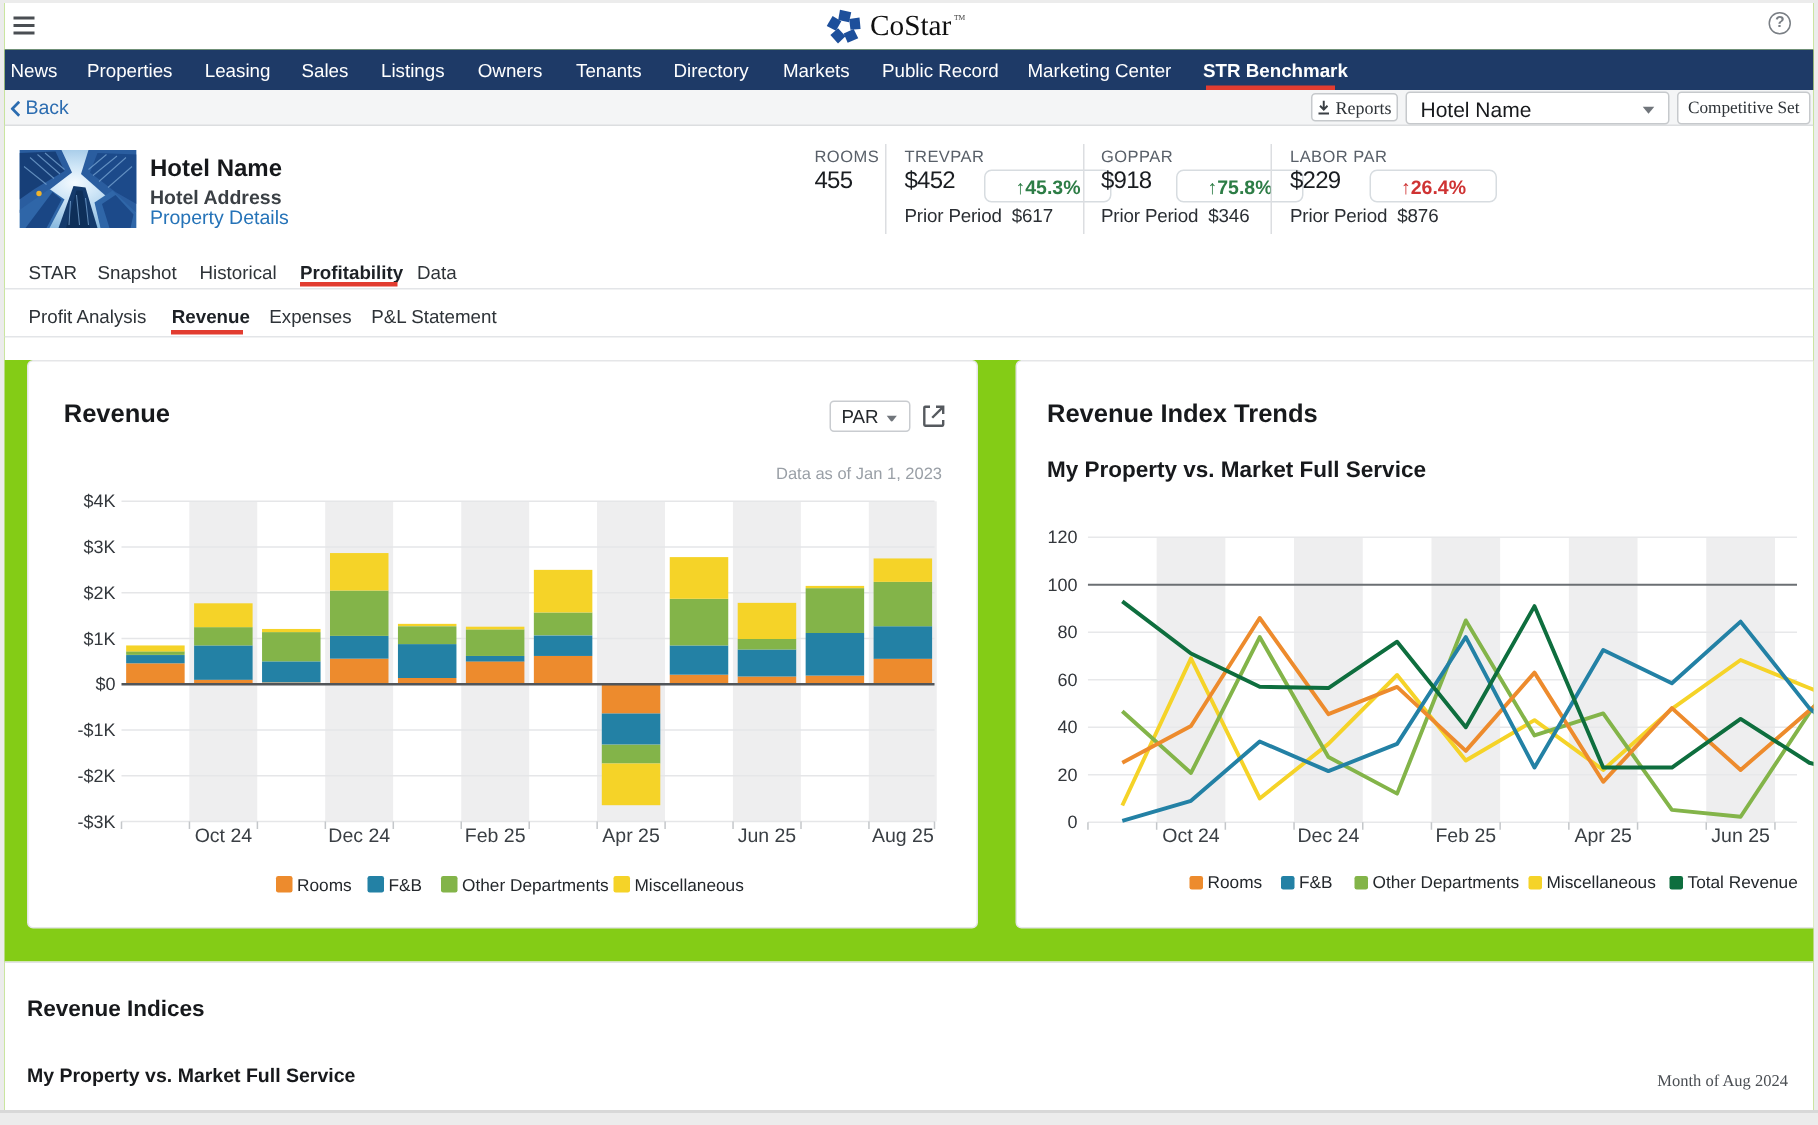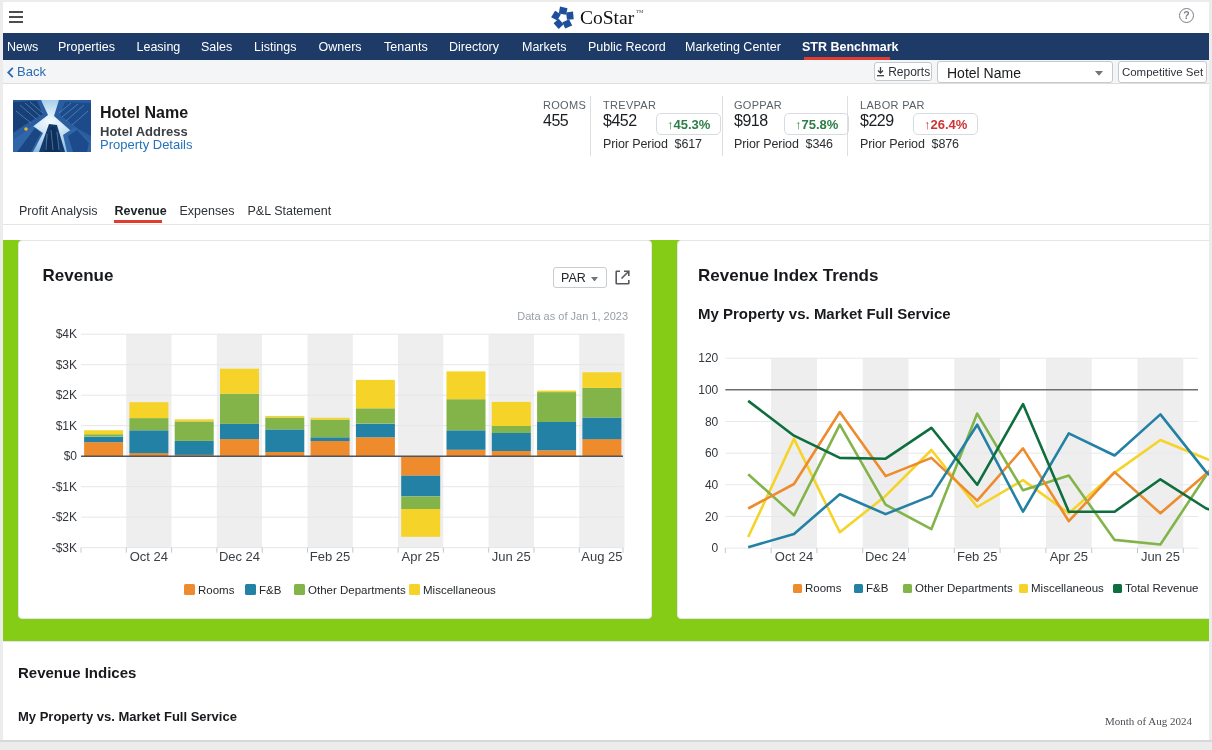--- a/index.html
+++ b/index.html
@@ -10,32 +10,32 @@
 .burger { position:absolute; left:6px; top:9px; width:14px; height:12px; }
 .burger div { height:2px; background:#4a4e53; margin-bottom:3px; }
 .logo { position:absolute; left:0; right:0; top:0; height:31px; text-align:center; }
 .help { position:absolute; right:15px; top:6px; width:15px; height:15px; border:1.4px solid #7a7f85; border-radius:50%; color:#7a7f85; font-size:10.5px; line-height:13px; text-align:center; font-weight:700; }
 .nav { position:absolute; left:0; top:31px; width:1206px; height:27px; background:#1e3a67; color:#fff; font-size:12.5px; }
 .nav span { position:absolute; top:7px; white-space:nowrap; }
 .strb { font-weight:700; }
 .strunder { position:absolute; left:801px; top:24px; width:86px; height:3px; background:#e23c30; }
 .backbar { position:absolute; left:0; top:58px; width:1206px; height:24px; background:#f4f5f6; border-bottom:1px solid #dcdee0; }
 .back { position:absolute; left:4px; top:4px; color:#2b6cb0; font-size:13px; }
-.btn { position:absolute; top:2px; height:19px; background:#fff; border:1px solid #c6c9cc; border-radius:3px; font-size:12.5px; color:#2e3338; text-align:center; }
+.btn { position:absolute; top:2px; height:19px; background:#fff; border:1px solid #c6c9cc; border-radius:3px; font-size:12.5px; color:#2e3338; text-align:center;font-family:Liberation Serif, serif; }
 .sel { position:absolute; top:1px; height:21.5px; background:#fff; border:1px solid #c6c9cc; border-radius:3px; }
 .band { position:absolute; left:0; top:82px; width:1206px; height:156px; background:#fff; }
 .thumb { position:absolute; left:10px; top:16px; width:78px; height:52px; }
 .hname { position:absolute; left:97px; top:20px; font-size:16px; font-weight:700; color:#16181b; }
 .haddr { position:absolute; left:97px; top:40px; font-size:13px; color:#3b4045;font-weight:bold; }
 .hlink { position:absolute; left:97px; top:53px; font-size:13px; color:#2573b8; }
 .mlabel { position:absolute; top:15px; font-size:11px; color:#596069; letter-spacing:.3px; }
 .mval { position:absolute; top:27.5px; font-size:16px; letter-spacing:-0.5px; color:#1a1d21; }
 .mprior { position:absolute; top:53px; font-size:12.5px; letter-spacing:-0.1px; color:#2a2e33; }
 .mdiv { position:absolute; top:12px; width:1px; height:60px; background:#dcdee1; }
-.badge { position:absolute; top:28.5px; height:22.5px; border:1px solid #d7dce0; border-radius:5px; background:#fff; font-size:13px; font-weight:700; padding:0 10px; line-height:21.5px; white-space:nowrap; }
+.badge { position:absolute; top:28.5px; height:22.5px; border:1px solid #d7dce0; border-radius:5px; background:#fff; font-size:13px; font-weight:700; padding:0 20px; line-height:21.5px; white-space:nowrap; }
 .up { color:#2d7d46; } .dn { color:#cf3333; }
 .badge .arr { font-weight:400; font-size:13px; }
 .tabs1 { position:absolute; left:0; top:171px; width:1206px; height:19.5px; border-bottom:1px solid #e3e5e8; font-size:12.5px; color:#2e3338; }
 .tabs1 span { position:absolute; top:2px; }
 .tabs2 { position:absolute; left:0; top:197px; width:1206px; height:25.5px; border-bottom:1px solid #e3e5e8; font-size:12.5px; color:#2e3338; }
 .tabs2 span { position:absolute; top:5px; }
 .tactive { font-weight:700; color:#1d2126; }
 .tred { position:absolute; height:3px; background:#e23c30; }
 .card { position:absolute; top:238px; height:379px; background:#fff; border:1px solid #e5e6e8; border-radius:4px; }
 .ctitle { position:absolute; top:25px; font-size:17px; font-weight:700; color:#17191c; }
@@ -140,20 +140,28 @@
     <div class="mdiv" style="left:719px"></div>
     <div class="mlabel" style="left:731px">GOPPAR</div>
     <div class="mval" style="left:731px">$918</div>
     <div class="badge" style="left:781px"><span class="arr up">↑</span><span class="up">75.8%</span></div>
     <div class="mprior" style="left:731px">Prior Period&nbsp; $346</div>
     <div class="mdiv" style="left:844px"></div>
     <div class="mlabel" style="left:857px">LABOR PAR</div>
     <div class="mval" style="left:857px">$229</div>
     <div class="badge" style="left:910px"><span class="arr dn">↑</span><span class="dn">26.4%</span></div>
     <div class="mprior" style="left:857px">Prior Period&nbsp; $876</div>
+  </div>
+  <div class="tabs1">
+    <span style="left:16px">STAR</span>
+    <span style="left:62px">Snapshot</span>
+    <span style="left:130px">Historical</span>
+    <span class="tactive" style="left:197px">Profitability</span>
+    <span style="left:275px">Data</span>
+    <div class="tred" style="left:197px; top:15px; width:65px;"></div>
   </div>
   <div class="tabs2">
     <span style="left:16px">Profit Analysis</span>
     <span class="tactive" style="left:111.5px">Revenue</span>
     <span style="left:176.5px">Expenses</span>
     <span style="left:244.5px">P&amp;L Statement</span>
     <div class="tred" style="left:110.5px; top:21px; width:48.5px;"></div>
   </div>
 
   <div class="card" style="left:15px; width:634px;">

